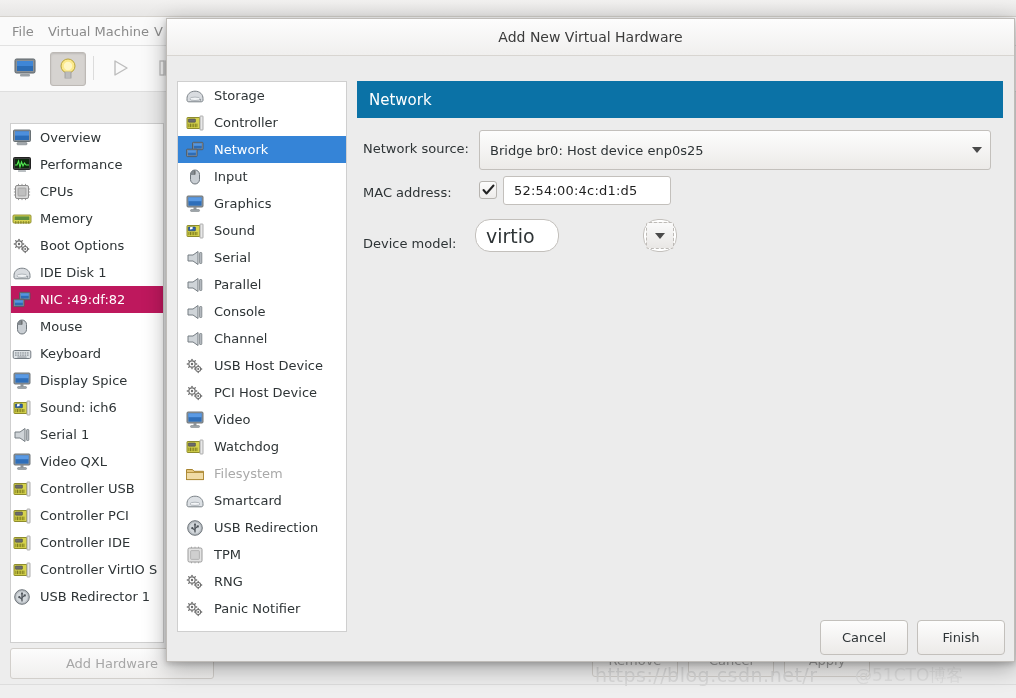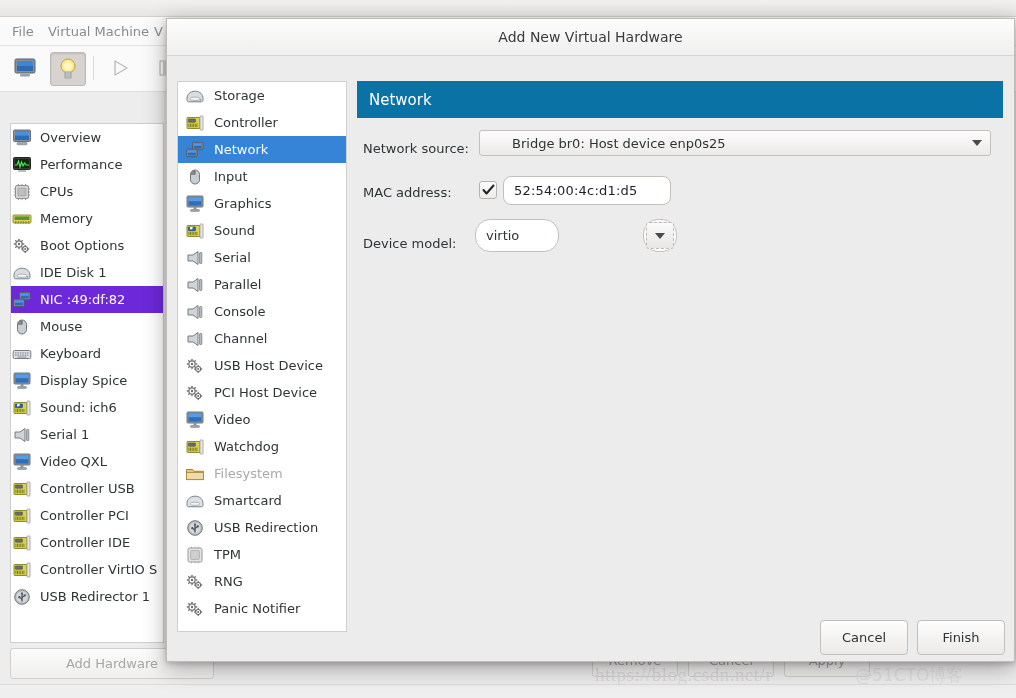--- a/index.html
+++ b/index.html
@@ -62,21 +62,21 @@
   .hw-list {
     position: absolute; left: 10px; top: 123px; width: 152px; height: 518px;
     background: #ffffff;
     border: 1px solid #cfcfcf;
     overflow: hidden;
   }
   .hw-row {
     position: relative; height: 27px; display: flex; align-items: center;
     padding-left: 0; font-size: 13px; color: #2e3436; white-space: nowrap;
   }
-  .hw-row.selected { background: #6d28d9; color: #ffffff; }
+  .hw-row.selected { background: #be185d; color: #ffffff; }
   .hw-row .hw-ico { width: 22px; height: 20px; margin-right: 7px; flex: 0 0 22px;
                     display:flex; align-items:center; justify-content:center; }
   .add-hw-btn {
     position: absolute; left: 10px; top: 648px; width: 202px; height: 29px;
     background: linear-gradient(to bottom, #fcfcfc, #f0efee);
     border: 1px solid #d2cfcb; border-radius: 3px;
     text-align: center; line-height: 29px; font-size: 13px; color: #a7a7a7;
   }
   .bg-bottom-sep {
     position: absolute; left: 0; top: 684px; width: 1016px; height: 1px; background: #dddddd;
@@ -146,57 +146,57 @@
   .combo .combo-text { padding-left: 10px; flex: 1; white-space: nowrap; overflow: hidden; }
   .combo .combo-arrow {
     width: 26px; display:flex; align-items:center; justify-content:center;
   }
   .arrow-down {
     width: 0; height: 0; border-left: 5px solid transparent;
     border-right: 5px solid transparent; border-top: 6px solid #4a4a4a;
   }
   .textbox {
     position: absolute; background: #ffffff;
-    border: 1px solid #c3c0bc; border-radius: 8px;
+    border: 1px solid #c3c0bc; border-radius: 3px;
     box-sizing: border-box; font-size: 13px; color: #1f1f1f;
     display: flex; align-items: center; padding-left: 10px;
     letter-spacing: .2px;
   }
   .checkbox {
     position: absolute; width: 16px; height: 16px;
     background: linear-gradient(to bottom, #fcfcfc, #eeecea);
     border: 1px solid #b7b4b0; border-radius: 3px;
     display: flex; align-items: center; justify-content: center;
   }
   .combo-split {
     position: absolute; background: #ffffff;
     border: 1px solid #c3c0bc; border-radius: 15px;
     box-sizing: border-box; display: flex; align-items: stretch;
-    font-size: 13px; color: #2e3436;
+    font-size: 19px; color: #2e3436;
   }
   .combo-split .cs-text { flex: 1; display:flex; align-items:center; padding-left: 10px; }
   .combo-split .cs-btn {
     width: 32px; margin: 2px; border: 1px dashed #bdbab6; border-radius: 3px;
     background: linear-gradient(to bottom, #fafafa, #e9e7e5);
     display: flex; align-items: center; justify-content: center;
   }
 
   
   .dlg-btn {
     position: absolute; height: 33px;
     background: linear-gradient(to bottom, #fdfdfd 0%, #eceae8 100%);
     border: 1px solid #c3c0bc; border-radius: 4px;
     font-size: 13px; color: #2e3436;
     display: flex; align-items: center; justify-content: center;
   }
 
   
   .watermark {
     position: absolute; font-size: 19px; color: #d9d9d9;
-    white-space: nowrap; letter-spacing: .5px; pointer-events: none; font-family: Liberation Serif, serif;
+    white-space: nowrap; letter-spacing: .5px; pointer-events: none;
   }
   .watermark2 {
     position: absolute; font-size: 17px; color: #dfdfdf;
     white-space: nowrap; pointer-events: none;
   }
 </style>
 </head>
 <body>
 
 <div id="root">
@@ -866,21 +866,21 @@
             </span>
             <span>Panic Notifier</span>
           </div>
         </div>
 
       <div class="pane">
 
         <div class="pane-header" style="background: rgb(11, 114, 166);">Network</div>
 
         <div class="field-label" style="left:6px; top:60px;">Network source:</div>
-        <div class="combo" style="left:122px; top:49px; width:512px; height:26px;padding-left:22px;">
+        <div class="combo" style="left:122px; top:49px; width:512px; height:40px;">
           <div class="combo-text">Bridge br0: Host device enp0s25</div>
           <div class="combo-arrow">
             <span class="arrow-down"></span>
           </div>
         </div>
 
         <div class="field-label" style="left:6px; top:104px;">MAC address:</div>
         <div class="checkbox" style="left:122px; top:100px;">
           <svg width="13" height="12" viewBox="0 0 13 12">
             <polyline points="1.5,6 4.5,9.5 11.5,1.5" fill="none" stroke="#222" stroke-width="2" stroke-linecap="round" stroke-linejoin="round"></polyline>

